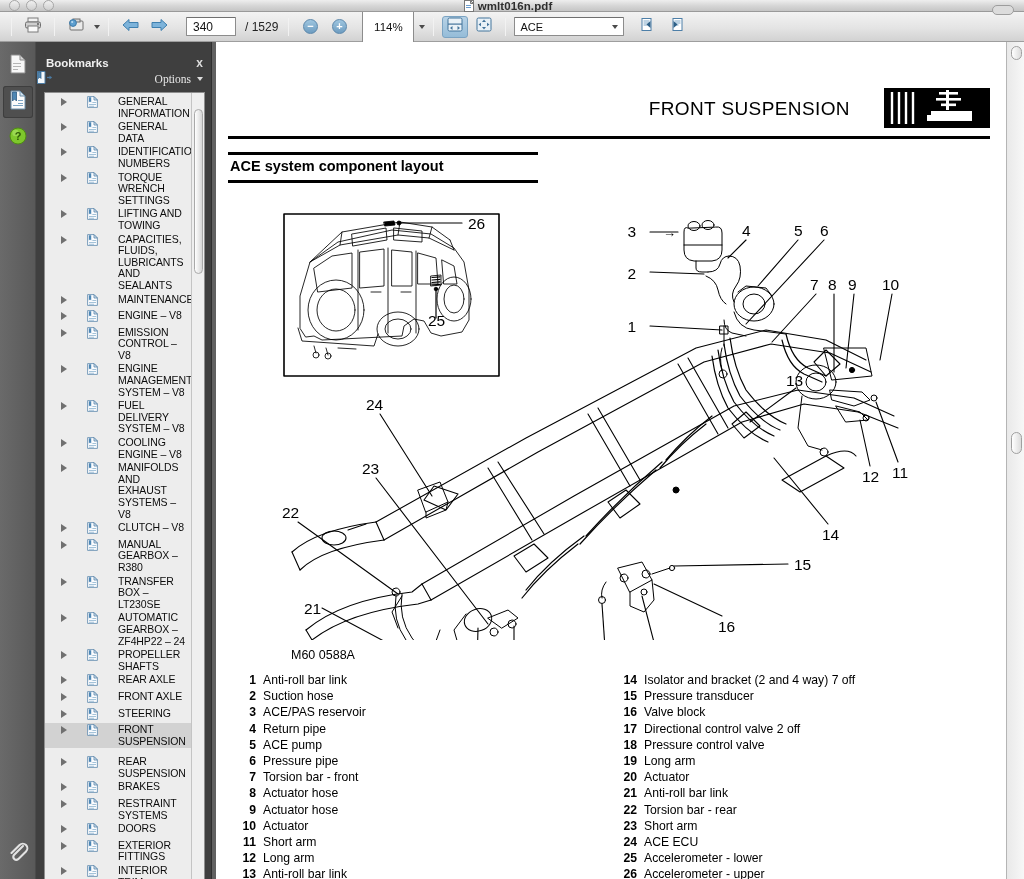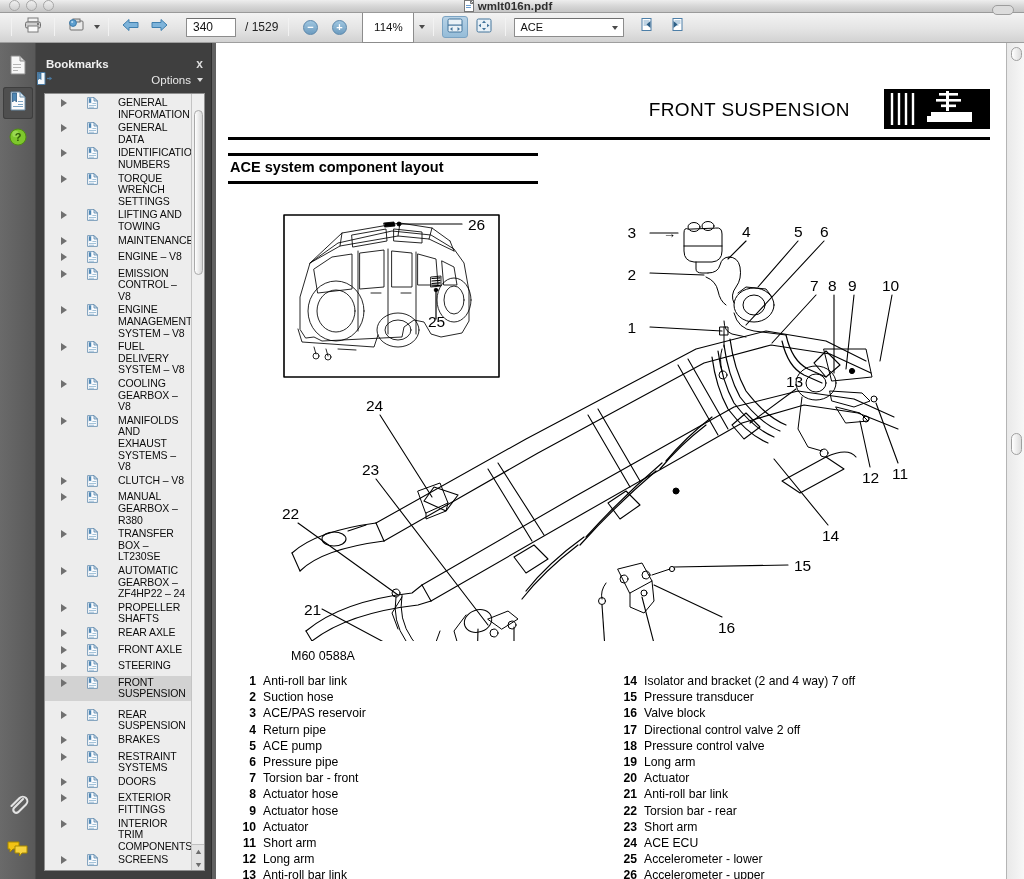--- a/index.html
+++ b/index.html
@@ -117,21 +117,21 @@
     display:flex; flex-direction:column;
     border-right:1px solid #2f2f2f;
   }
   .bm-header {
     height:24px; display:flex; align-items:center; justify-content:space-between;
     padding:18px 8px 0 10px; color:#f0f0f0; font-size:11.5px; font-weight:bold;
   }
   .bm-close { color:#dcdcdc; font-size:12px; cursor:default; }
   .bm-options-row {
     height:26px; display:flex; align-items:center; justify-content:space-between;
-    padding:0 8px 0 0; color:#e8e8e8; font-size:11.5px;
+    padding:0 8px 0 0; color:#e8e8e8; font-size:11.5px;font-family:Liberation Serif, serif;
   }
   .bm-options { display:flex;align-items:center;gap:4px;}
   .bm-options .caret-sm{ border-top-color:#ddd; }
   .bm-list-wrap {
     flex:1; margin:0 6px 8px 8px;
     background:#ededed;
     border:1px solid #8f8f8f;
     display:flex; overflow:hidden;
     position:relative;
   }
@@ -487,20 +487,32 @@
             <div class="bm-item">
               <span class="tri"></span>
               <span><svg class="bmicon" width="11" height="12" viewBox="0 0 11 12">
                   <path d="M0.6 0.6 H7 L10.4 4 V11.4 H0.6 Z" fill="#fbfcfe" stroke="#5b86ab" stroke-width="0.8"></path>
                   <path d="M7 0.6 L10.4 4 H7 Z" fill="#d4e3ef" stroke="#5b86ab" stroke-width="0.8"></path>
                   <path d="M1.8 1.3 H4.2 V6.6 L3 5.5 L1.8 6.6 Z" fill="#4e87b4"></path>
                   <rect x="5.4" y="6.1" width="3.8" height="0.8" fill="#8fb4d0"></rect>
                   <rect x="2" y="8.2" width="7" height="0.8" fill="#8fb4d0"></rect>
                   <rect x="2" y="9.8" width="5" height="0.8" fill="#8fb4d0"></rect>
                 </svg></span>
+              <span class="bm-label">CAPACITIES, FLUIDS, LUBRICANTS AND SEALANTS</span>
+            </div>
+            <div class="bm-item">
+              <span class="tri"></span>
+              <span><svg class="bmicon" width="11" height="12" viewBox="0 0 11 12">
+                  <path d="M0.6 0.6 H7 L10.4 4 V11.4 H0.6 Z" fill="#fbfcfe" stroke="#5b86ab" stroke-width="0.8"></path>
+                  <path d="M7 0.6 L10.4 4 H7 Z" fill="#d4e3ef" stroke="#5b86ab" stroke-width="0.8"></path>
+                  <path d="M1.8 1.3 H4.2 V6.6 L3 5.5 L1.8 6.6 Z" fill="#4e87b4"></path>
+                  <rect x="5.4" y="6.1" width="3.8" height="0.8" fill="#8fb4d0"></rect>
+                  <rect x="2" y="8.2" width="7" height="0.8" fill="#8fb4d0"></rect>
+                  <rect x="2" y="9.8" width="5" height="0.8" fill="#8fb4d0"></rect>
+                </svg></span>
               <span class="bm-label">MAINTENANCE</span>
             </div>
             <div class="bm-item">
               <span class="tri"></span>
               <span><svg class="bmicon" width="11" height="12" viewBox="0 0 11 12">
                   <path d="M0.6 0.6 H7 L10.4 4 V11.4 H0.6 Z" fill="#fbfcfe" stroke="#5b86ab" stroke-width="0.8"></path>
                   <path d="M7 0.6 L10.4 4 H7 Z" fill="#d4e3ef" stroke="#5b86ab" stroke-width="0.8"></path>
                   <path d="M1.8 1.3 H4.2 V6.6 L3 5.5 L1.8 6.6 Z" fill="#4e87b4"></path>
                   <rect x="5.4" y="6.1" width="3.8" height="0.8" fill="#8fb4d0"></rect>
                   <rect x="2" y="8.2" width="7" height="0.8" fill="#8fb4d0"></rect>
@@ -547,21 +559,21 @@
             <div class="bm-item">
               <span class="tri"></span>
               <span><svg class="bmicon" width="11" height="12" viewBox="0 0 11 12">
                   <path d="M0.6 0.6 H7 L10.4 4 V11.4 H0.6 Z" fill="#fbfcfe" stroke="#5b86ab" stroke-width="0.8"></path>
                   <path d="M7 0.6 L10.4 4 H7 Z" fill="#d4e3ef" stroke="#5b86ab" stroke-width="0.8"></path>
                   <path d="M1.8 1.3 H4.2 V6.6 L3 5.5 L1.8 6.6 Z" fill="#4e87b4"></path>
                   <rect x="5.4" y="6.1" width="3.8" height="0.8" fill="#8fb4d0"></rect>
                   <rect x="2" y="8.2" width="7" height="0.8" fill="#8fb4d0"></rect>
                   <rect x="2" y="9.8" width="5" height="0.8" fill="#8fb4d0"></rect>
                 </svg></span>
-              <span class="bm-label">COOLING GEARBOX – V8</span>
+              <span class="bm-label">COOLING ENGINE – V8</span>
             </div>
             <div class="bm-item">
               <span class="tri"></span>
               <span><svg class="bmicon" width="11" height="12" viewBox="0 0 11 12">
                   <path d="M0.6 0.6 H7 L10.4 4 V11.4 H0.6 Z" fill="#fbfcfe" stroke="#5b86ab" stroke-width="0.8"></path>
                   <path d="M7 0.6 L10.4 4 H7 Z" fill="#d4e3ef" stroke="#5b86ab" stroke-width="0.8"></path>
                   <path d="M1.8 1.3 H4.2 V6.6 L3 5.5 L1.8 6.6 Z" fill="#4e87b4"></path>
                   <rect x="5.4" y="6.1" width="3.8" height="0.8" fill="#8fb4d0"></rect>
                   <rect x="2" y="8.2" width="7" height="0.8" fill="#8fb4d0"></rect>
                   <rect x="2" y="9.8" width="5" height="0.8" fill="#8fb4d0"></rect>

